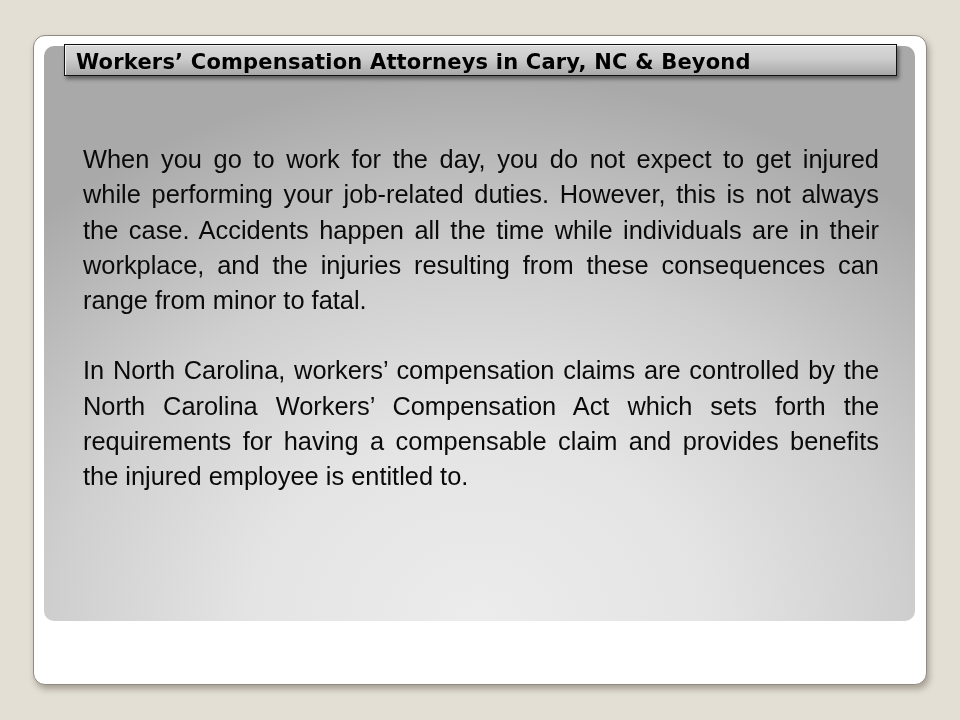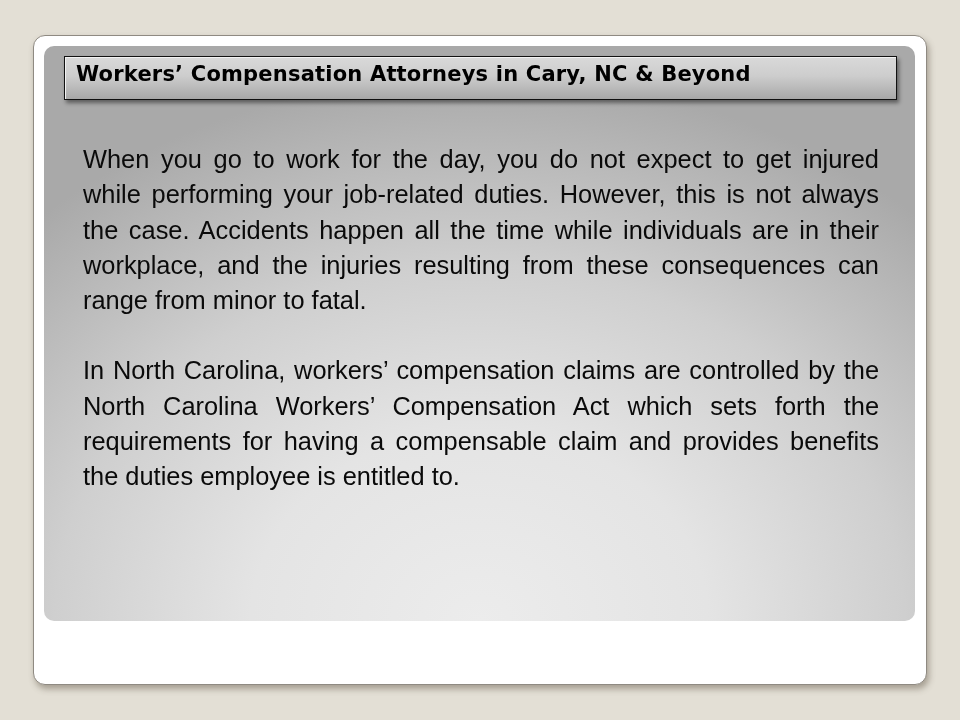--- a/index.html
+++ b/index.html
@@ -21,22 +21,22 @@
   .content-panel {
     position: absolute;
     left: 44px; top: 46px;
     width: 871px; height: 575px;
     border-radius: 10px;
     background:
       radial-gradient(ellipse 75% 95% at 50% 100%, #ececec 0%, #e4e4e4 35%, #cfcfcf 65%, #b4b4b4 90%, #a9a9a9 100%);
   }
   .title-box {
     position: absolute;
-    left: 64px; top: 56px;
-    width: 833px; height: 44px;
+    left: 64px; top: 44px;
+    width: 833px; height: 32px;
     box-sizing: border-box;
     border: 1px solid #111;
     background: linear-gradient(to bottom, #d9d9d9 0%, #cdcdcd 45%, #b9b9b9 75%, #a8a8a8 100%);
     box-shadow: 2px 3px 4px rgba(0,0,0,0.45), inset 1px 1px 0 #f2f2f2;
   }
   .title-text {
     position: absolute;
     left: 11px; top: 5px;
     font-family: "DejaVu Sans", sans-serif;
     font-weight: bold;
@@ -64,14 +64,14 @@
 
 <div class="slide-frame"></div>
 <div class="content-panel"></div>
 
 <div class="title-box">
   <span class="title-text">Workers’ Compensation Attorneys in Cary, NC &amp; Beyond</span>
 </div>
 
 <div class="body-text">
   <p>When you go to work for the day, you do not expect to get injured while performing your job-related duties. However, this is not always the case. Accidents happen all the time while individuals are in their workplace, and the injuries resulting from these consequences can range from minor to fatal.</p>
-  <p>In North Carolina, workers’ compensation claims are controlled by the North Carolina Workers’ Compensation Act which sets forth the requirements for having a compensable claim and provides benefits the duties employee is entitled to.</p>
+  <p>In North Carolina, workers’ compensation claims are controlled by the North Carolina Workers’ Compensation Act which sets forth the requirements for having a compensable claim and provides benefits the injured employee is entitled to.</p>
 </div>
 
 </body></html>

